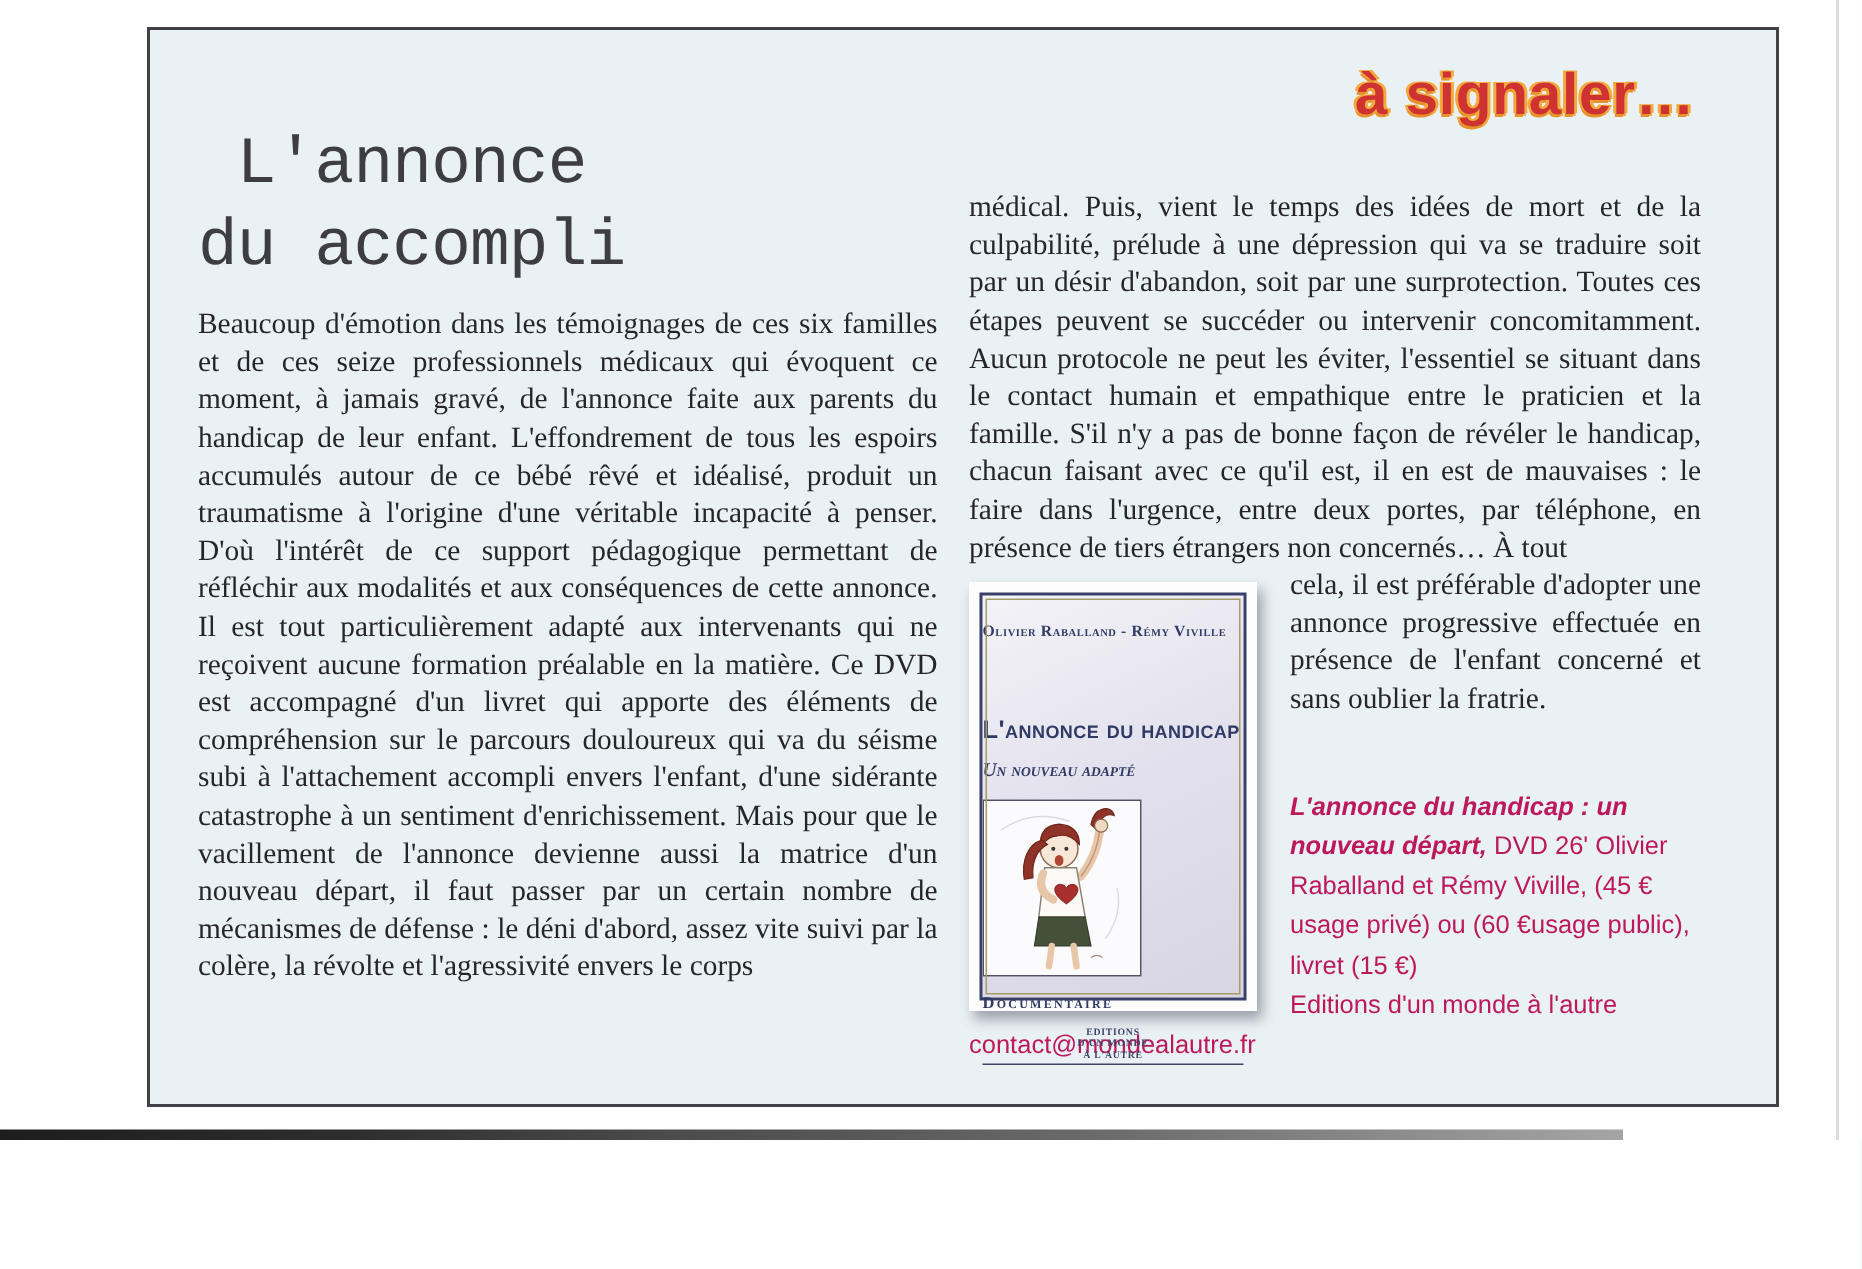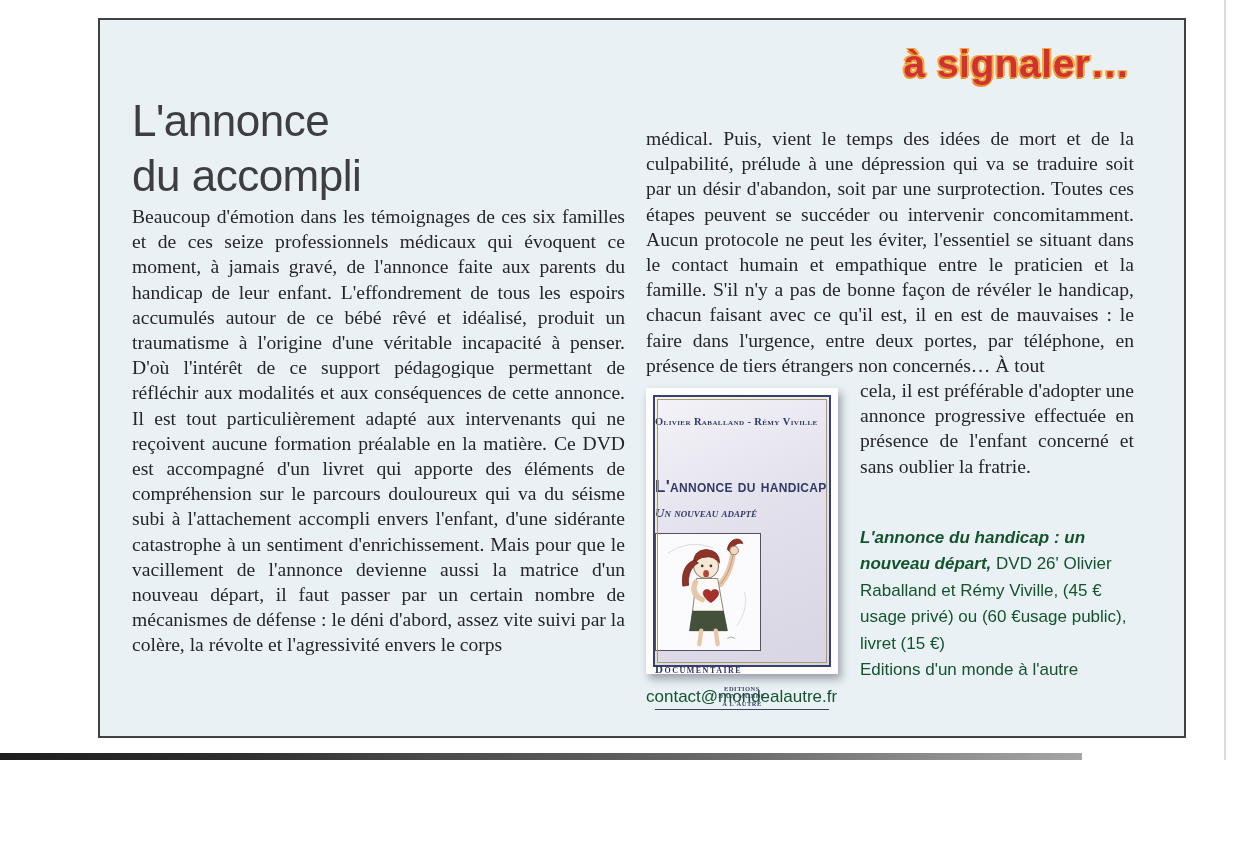--- a/index.html
+++ b/index.html
@@ -12,24 +12,24 @@
 
   
   .section-label{position:absolute;top:22px;right:54px;
                  font-family:"Liberation Sans",sans-serif;
                  font-size:39px;font-weight:bold;letter-spacing:0.5px;
                  color:#ce3331;
                  text-shadow:-2px -1px 0 #f3a93c, 2px -1px 0 #f3a93c,
                              -1px 2px 0 #e8922d, 1px 1px 0 #f3a93c;}
 
   
-  .article-title{position:absolute;left:32px;top:73px;
-                 font-family:Liberation Sans, sans-serif;
+  .article-title{position:absolute;left:32px;top:63px;
+                 font-family:Liberation Mono, monospace;
                  font-size:44px;line-height:55px;font-weight:500;
-                 color:#3d3d42;letter-spacing:-0.5px;}
+                 color:#3d3d42;letter-spacing:-0.5px;text-align:center;}
 
   
   .body-serif{font-family:"Liberation Serif","DejaVu Serif",serif;
               font-size:19.6px;line-height:25.2px;color:#26262a;
               text-align:justify;hyphens:auto;-webkit-hyphens:auto;}
   .col-left{position:absolute;left:32px;top:184px;width:493px;}
   .col-right{position:absolute;left:546px;top:106px;width:488px;}
   .col-right p{margin:0;}
 
   
@@ -52,21 +52,21 @@
   .dvd-art-frame{width:104px;height:122px;margin-top:7px;border:1px solid #555066;
                  background:#fbfafc;display:flex;align-items:center;justify-content:center;}
   .dvd-genre{margin-top:6px;font-family:"Liberation Serif",serif;font-variant:small-caps;
              font-weight:bold;font-size:11px;letter-spacing:1.5px;}
   .dvd-logo{margin-top:3px;text-align:center;font-size:6.5px;line-height:7.5px;
             font-weight:bold;letter-spacing:0.5px;color:#3c4468;
             border-bottom:1px solid #3c4468;padding-bottom:2px;text-transform:uppercase;}
 
   
   .caption{margin-top:46px;font-family:"Liberation Sans",sans-serif;
-           font-size:17px;line-height:26.5px;color:#14532d;text-align:left;}
+           font-size:17px;line-height:26.5px;color:#be185d;text-align:left;}
   .caption .cap-title{font-weight:bold;font-style:italic;}
 
   
   .footer{position:absolute;top:775px;right:86px;white-space:nowrap;
           font-family:"Liberation Sans",sans-serif;font-size:18px;color:#7f1d1d;}
   .footer .journal{font-weight:bold;letter-spacing:0.5px;}
   .footer .page-number{font-weight:bold;font-size:27px;margin-left:12px;
                        position:relative;top:2px;}
 
   

